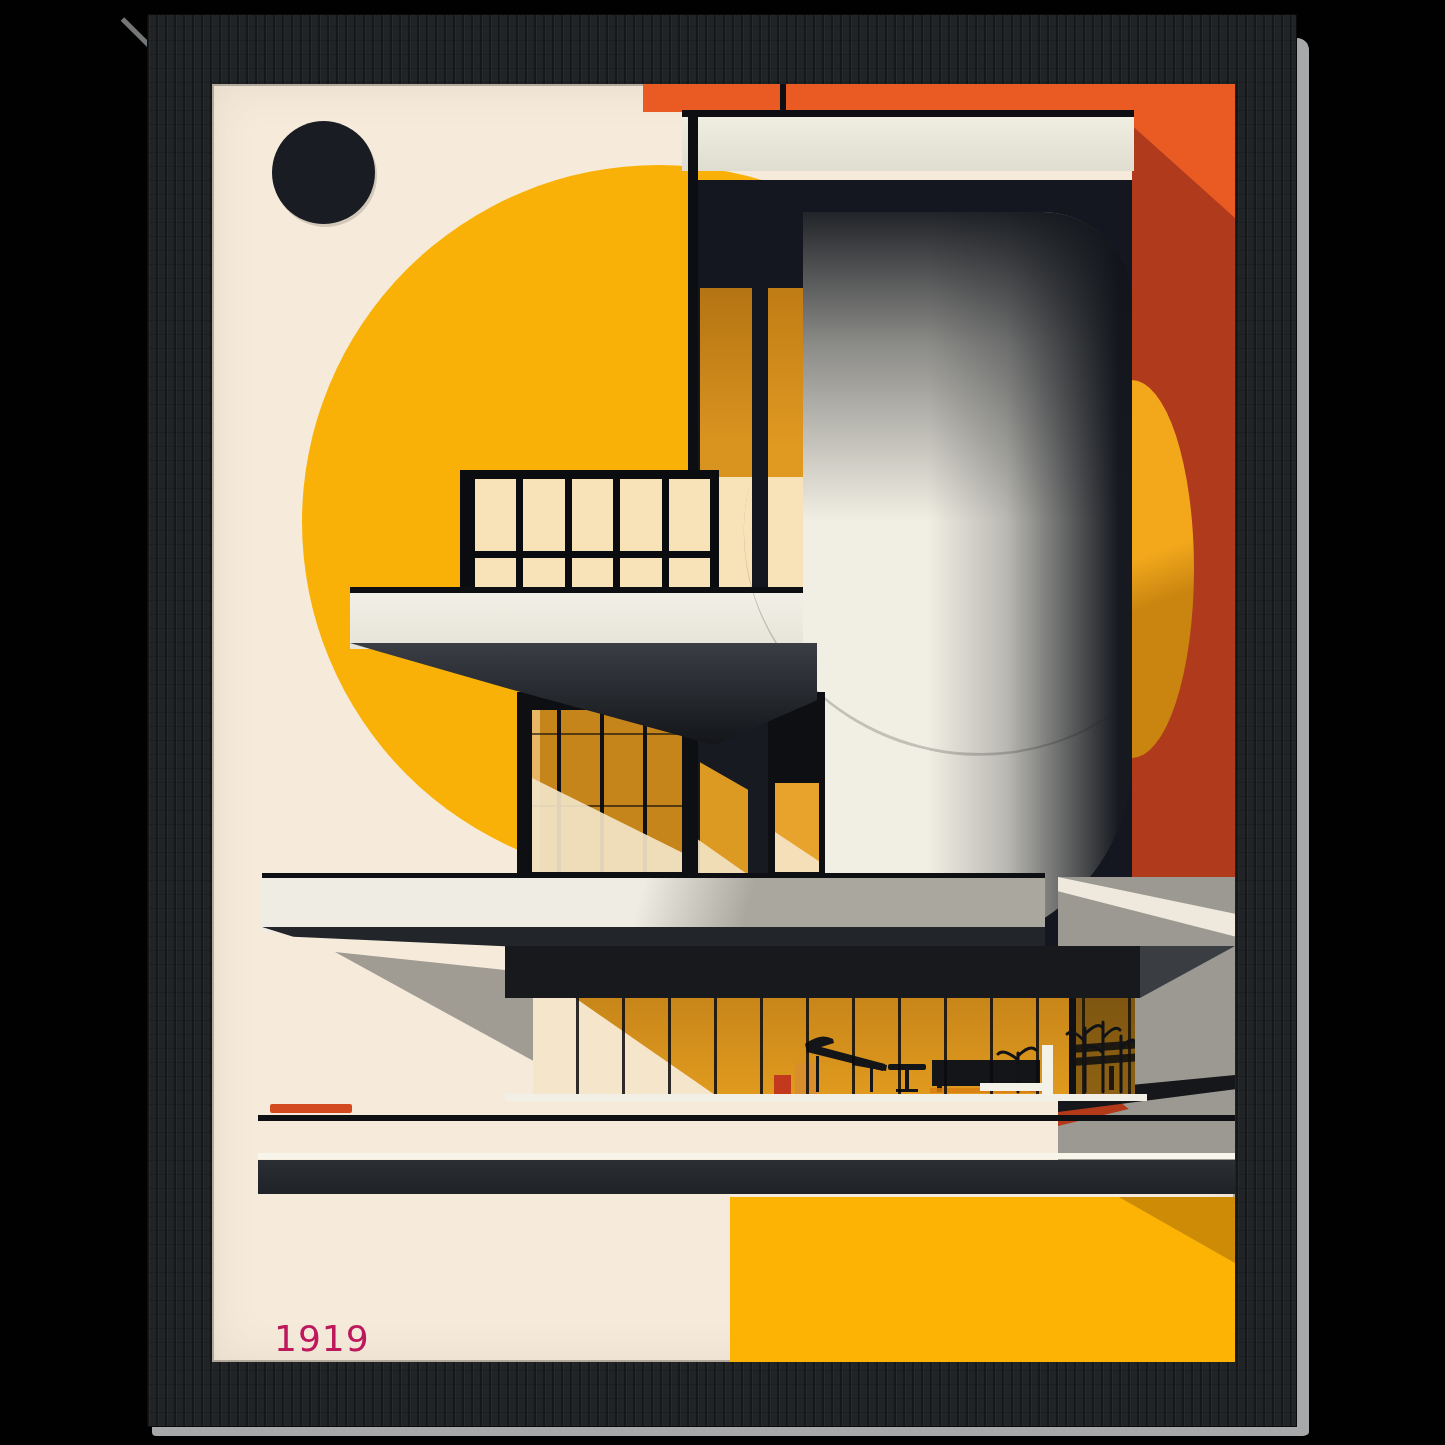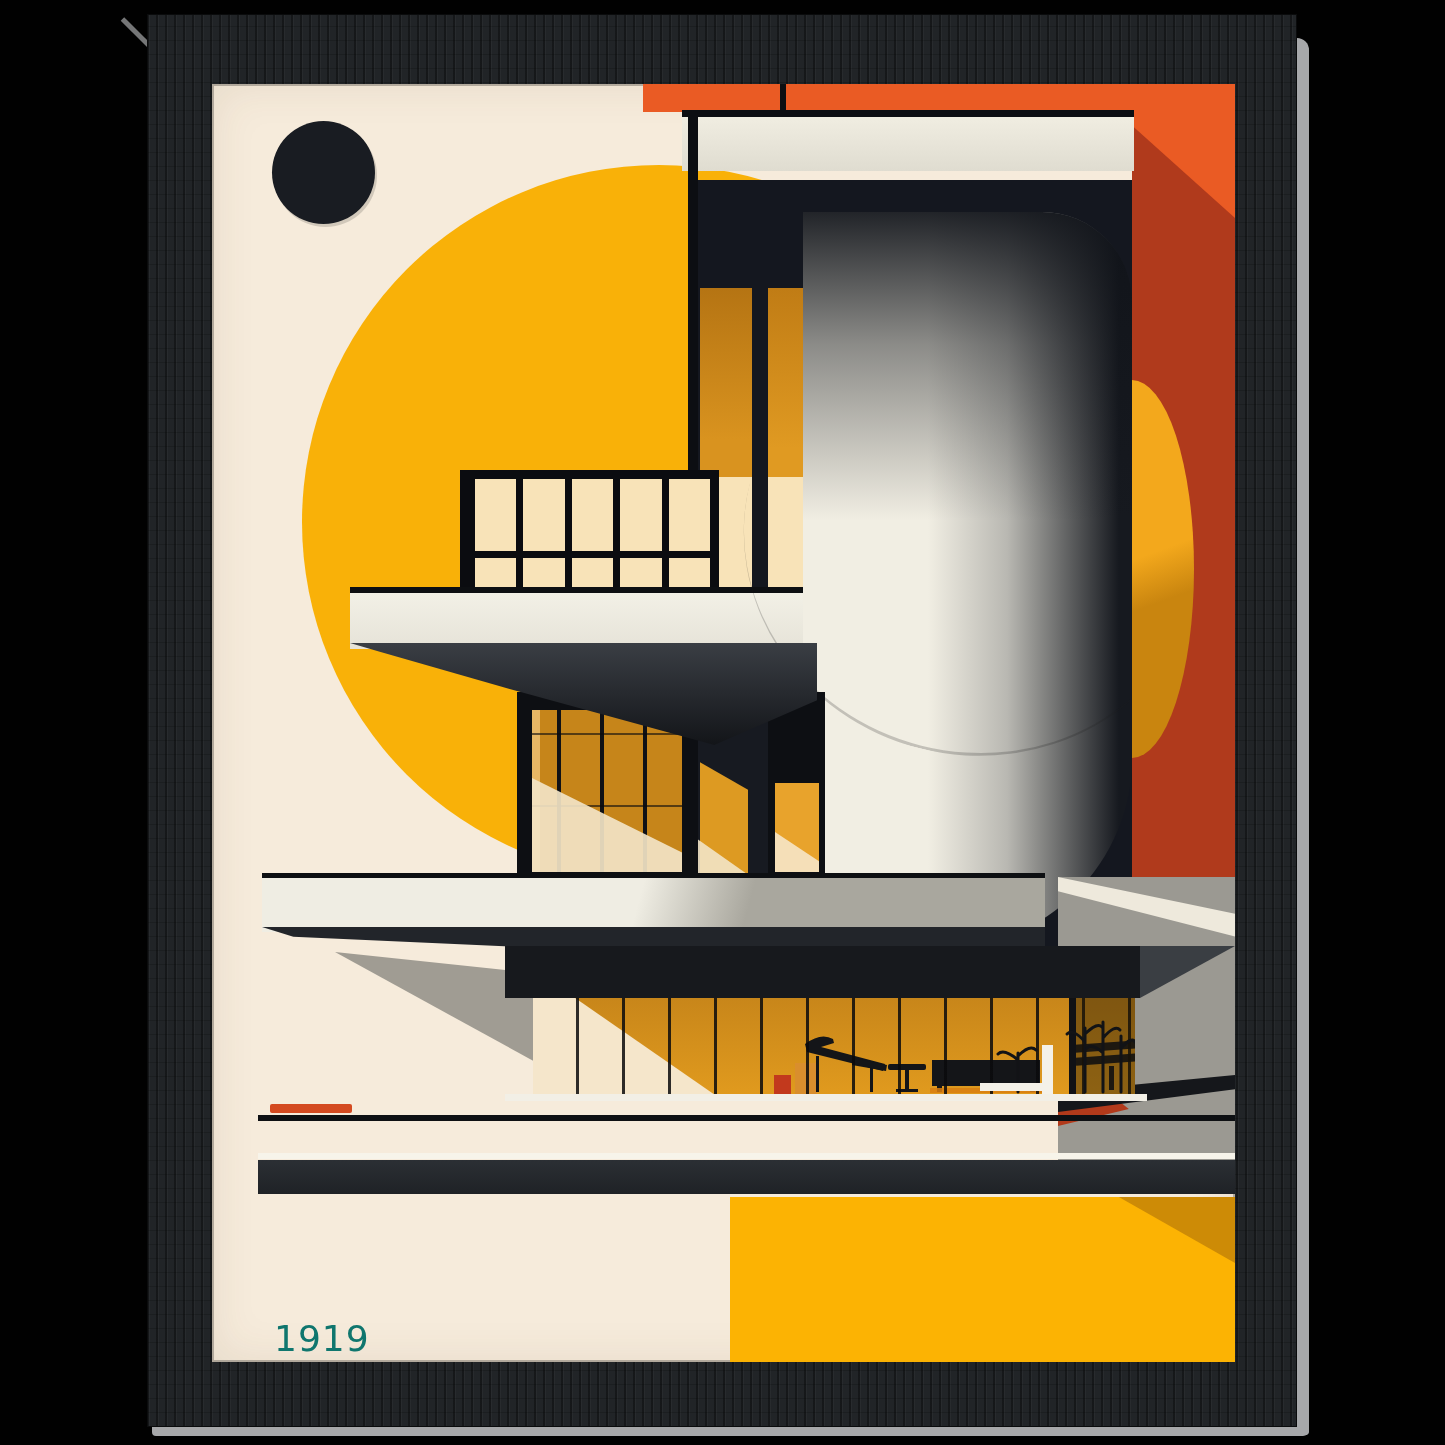--- a/index.html
+++ b/index.html
@@ -14,21 +14,21 @@
            #212427;
          box-shadow: inset 0 0 0 1px #0a0b0c;}
   .edge{background:#a7a8aa;}
   
   #poster{left:65px;top:70px;width:1023px;height:1278px;background:#f6ebdb;overflow:hidden;
           box-shadow: inset 0 0 0 2px rgba(0,0,0,.25), inset 0 0 46px rgba(92,70,40,.10);}
   .pane{background:#f8e3b8;}
   #balcony{display:grid;grid-template-columns:1fr 1fr 1fr 1fr 1fr;grid-template-rows:58% 42%;
            gap:7px;background:#0b0c10;border:9px solid #0b0c10;border-left-width:15px;}
   #title{line-height:1;font-weight:800;font-size:76px;letter-spacing:-2px;color:#17130e;}
-  #year{line-height:1;font-weight:400;font-size:36px;letter-spacing:1px;color:#0f766e;}
+  #year{line-height:1;font-weight:400;font-size:36px;letter-spacing:1px;color:#be185d;}
   svg{display:block;}
 </style>
 </head>
 <body>
 
 <div id="stage">
 
   <div class="abs edge" style="left:1297px;top:38px;width:12px;height:1397px;border-radius:0 14px 4px 0;"></div>
   <div class="abs edge" style="left:152px;top:1427px;width:1157px;height:9px;border-radius:0 0 6px 4px;"></div>
   <div class="abs edge" style="left:116px;top:32px;width:44px;height:5px;transform:rotate(45deg);opacity:.7;"></div>

